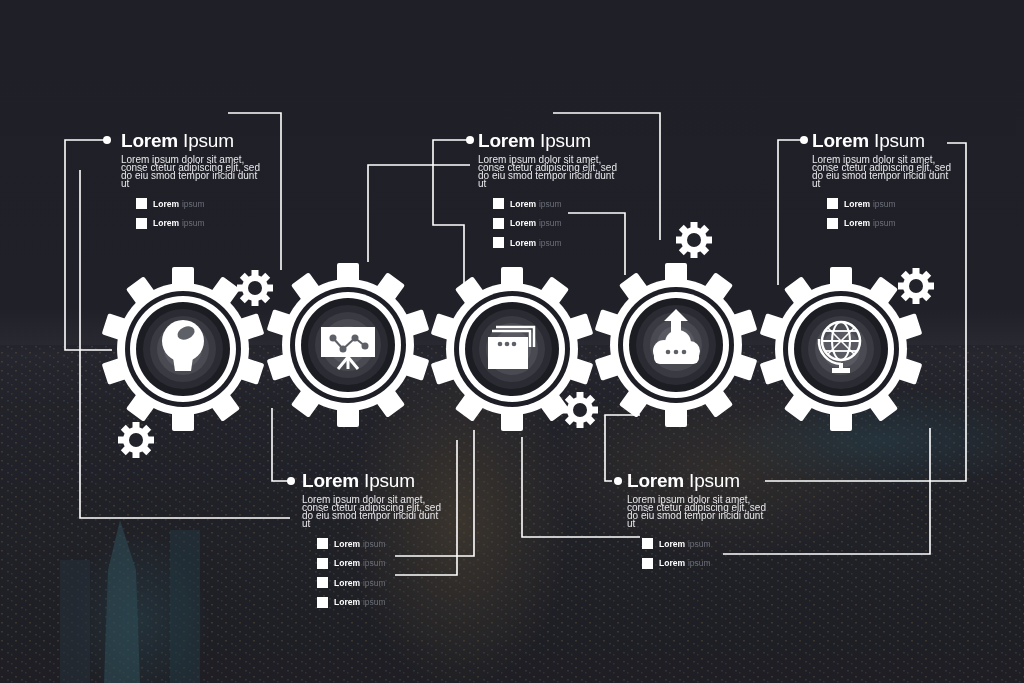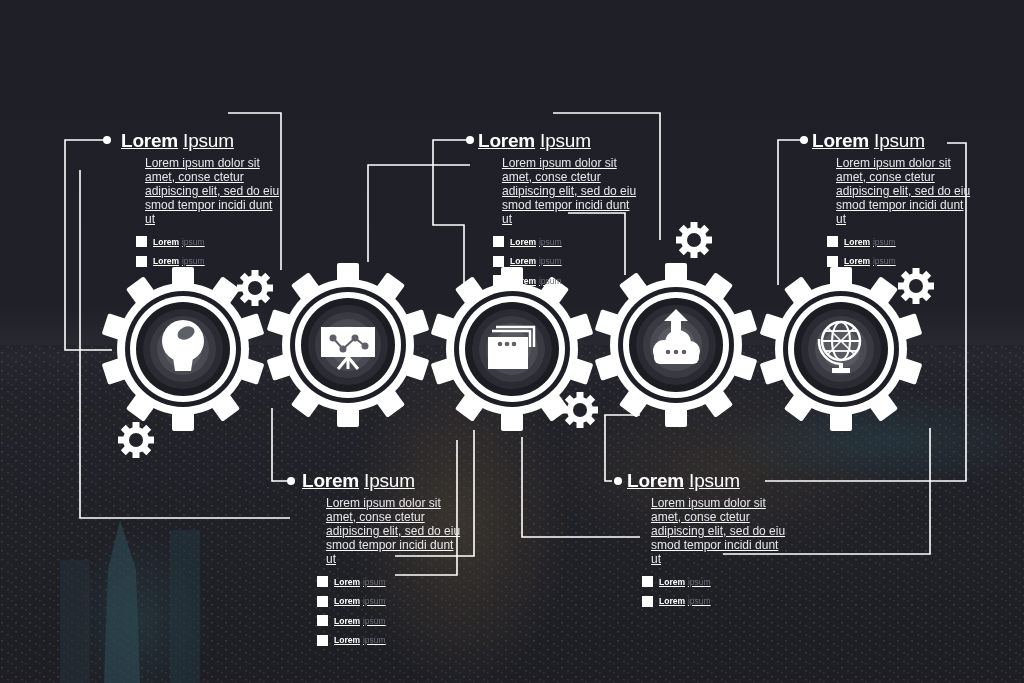--- a/index.html
+++ b/index.html
@@ -2,25 +2,25 @@
 <html><head>
 <meta charset="utf-8">
 <style>
   * { box-sizing: border-box; margin: 0; padding: 0; }
   html, body { width: 1024px; height: 683px; overflow: hidden; background: #1e1e26; }
   body { position: relative; font-family: "Liberation Sans", "DejaVu Sans", sans-serif; color: #fff; }
 
   .bg { position: absolute; inset: 0; width: 1024px; height: 683px; }
   .overlay { position: absolute; inset: 0; width: 1024px; height: 683px; pointer-events: none; }
 
-  .block { position: absolute; text-decoration: underline; }
+  .block { position: absolute; }
   .block .title { display: flex; align-items: baseline; font-size: 19px; letter-spacing: -0.2px; line-height: 22px; white-space: nowrap; }
   .block .title .t-bold { font-weight: 700; }
   .block .title .t-light { font-weight: 400; margin-left: 5px; }
-  .block .desc { margin-top: 4px; font-size: 12px; line-height: 14px; color: #e8e8ec; width: 140px; margin-left: 24px; }
+  .block .desc { margin-top: 4px; font-size: 10px; line-height: 8px; color: #e8e8ec; width: 140px; }
   .block .items { margin-top: 6px; margin-left: 15px; }
   .block .item { display: flex; align-items: center; height: 19.5px; }
   .block .item .box { width: 11px; height: 11px; background: #fff; margin-right: 6px; flex: 0 0 auto; }
   .block .item .b { font-size: 8.5px; font-weight: 700; color: #fff; }
   .block .item .l { font-size: 8.5px; font-weight: 400; color: #6b6e78; margin-left: 3px; }
 </style>
 </head>
 <body>
 
 <svg class="bg" viewBox="0 0 1024 683" xmlns="http://www.w3.org/2000/svg">

